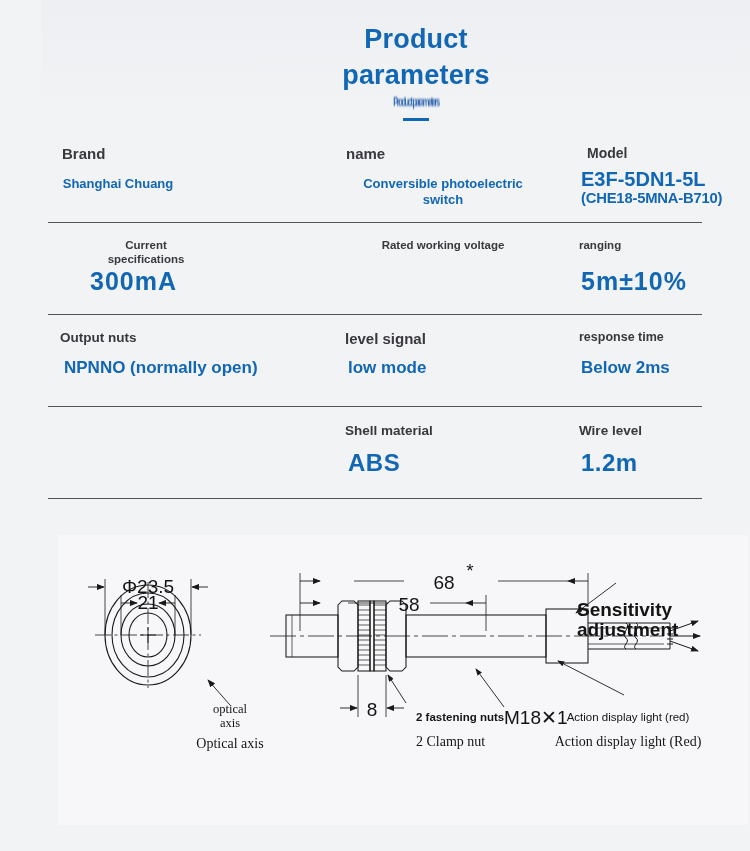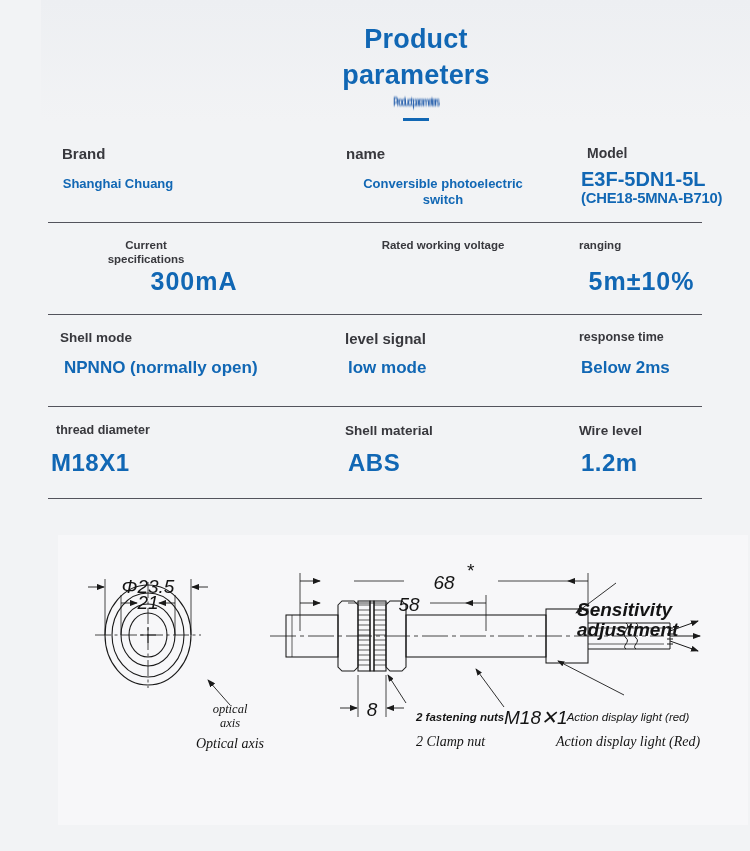--- a/index.html
+++ b/index.html
@@ -110,21 +110,21 @@
   .r1 .cell-c .cell-value {
     left: 58px; width: 200px; text-align: left;
     font-size: 20px; top: 38px; line-height: 1.08;
   }
 
   
   .r2 .cell-label { padding-top: 15px; text-align: center; font-size: 11.5px; }
   .r2 .cell-a .cell-label { width: 120px; margin-left: 38px; }
   .r2 .cell-b .cell-label { width: 200px; margin-left: 45px; }
   .r2 .cell-c .cell-label { width: 120px; margin-left: 56px; text-align: left; }
-  .r2 .cell-value { top: 44px; font-size: 25px; letter-spacing: 1px; text-align: center; }
+  .r2 .cell-value { top: 44px; font-size: 25px; letter-spacing: 1px; }
   .r2 .cell-a .cell-value { left: 42px; }
   .r2 .cell-b .cell-value { left: 50px; }
   .r2 .cell-c .cell-value { left: 58px; }
 
   
   .r3 .cell-label { padding-top: 15px; font-size: 13.5px; }
   .r3 .cell-a .cell-label { padding-left: 12px; }
   .r3 .cell-b .cell-label { padding-left: 47px; font-size: 15px; }
   .r3 .cell-c .cell-label { padding-left: 56px; font-size: 12.5px; }
   .r3 .cell-value { top: 43px; font-size: 17px; }
@@ -144,21 +144,20 @@
   .r4 .cell-c .cell-value { left: 58px; }
 
   
   .drawing-wrap {
     position: absolute;
     left: 58px;
     top: 535px;
     width: 690px;
     height: 290px;
     background: #f7f7f9;
-    font-style: italic;
   }
   .drawing-wrap svg { display: block; }
 </style>
 </head>
 <body>
 
 <div class="header">
   <div class="header-inner">
     <div class="title-main">
       <div>Product</div>
@@ -200,38 +199,34 @@
       <div class="cell-label">Rated working voltage</div>
     </div>
     <div class="cell cell-c">
       <div class="cell-label">ranging</div>
       <div class="cell-value">5m±10%</div>
     </div>
   </div>
 
   <div class="spec-row r3">
     <div class="cell cell-a">
-      <div class="cell-label">Shell mode</div>
+      <div class="cell-label">Output nuts</div>
       <div class="cell-value">NPNNO (normally open)</div>
     </div>
     <div class="cell cell-b">
       <div class="cell-label">level signal</div>
       <div class="cell-value">low mode</div>
     </div>
     <div class="cell cell-c">
       <div class="cell-label">response time</div>
       <div class="cell-value">Below 2ms</div>
     </div>
   </div>
 
   <div class="spec-row r4">
-    <div class="cell cell-a">
-      <div class="cell-label">thread diameter</div>
-      <div class="cell-value">M18X1</div>
-    </div>
     <div class="cell cell-b">
       <div class="cell-label">Shell material</div>
       <div class="cell-value">ABS</div>
     </div>
     <div class="cell cell-c">
       <div class="cell-label">Wire level</div>
       <div class="cell-value">1.2m</div>
     </div>
   </div>
 

